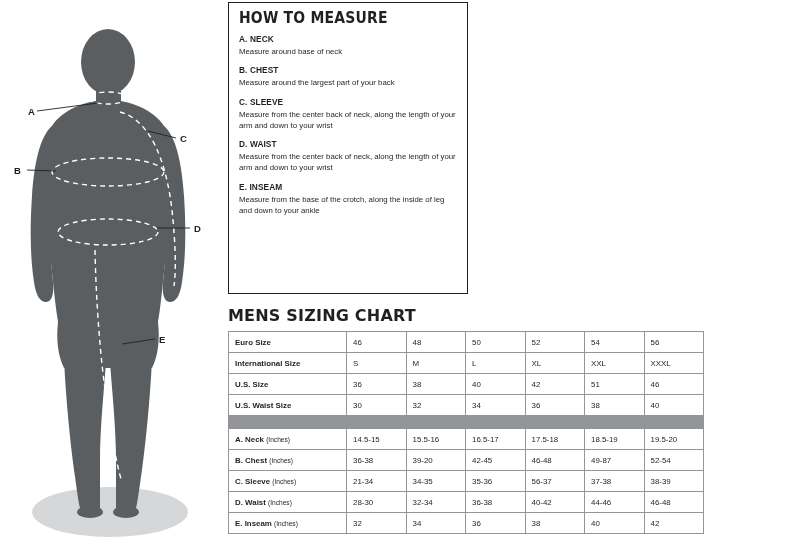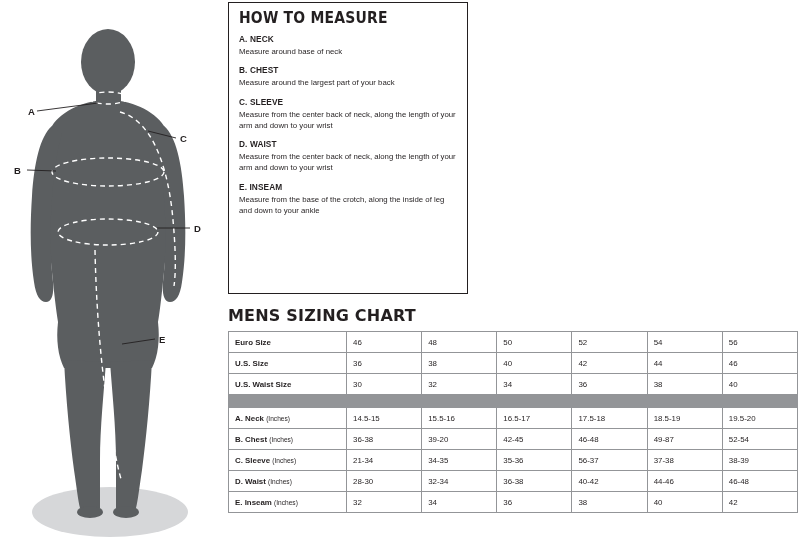--- a/index.html
+++ b/index.html
@@ -49,21 +49,21 @@
   .chart-wrap {
     position: absolute; left: 228px; top: 306px; width: 568px;
   }
   .chart-title {
     font-size: 16px; font-weight: bold; letter-spacing: 0.2px;
     margin: 0 0 6px 0;
     font-family: "DejaVu Sans", sans-serif;
   }
   table.sizing {
     border-collapse: collapse;
-    width: 570px;
+    width: 476px;
     table-layout: fixed;
   }
   table.sizing td {
     border: 1px solid #939598;
     height: 21px;
     padding: 0 0 0 6px;
     font-size: 7.9px;
     vertical-align: middle;
     color: #231f20;
   }
@@ -202,26 +202,35 @@
         <tr>
           <td class="rowhead">Euro Size</td>
           <td>46</td>
           <td>48</td>
           <td>50</td>
           <td>52</td>
           <td>54</td>
           <td>56</td>
         </tr>
         <tr>
+          <td class="rowhead">International Size</td>
+          <td>S</td>
+          <td>M</td>
+          <td>L</td>
+          <td>XL</td>
+          <td>XXL</td>
+          <td>XXXL</td>
+        </tr>
+        <tr>
           <td class="rowhead">U.S. Size</td>
           <td>36</td>
           <td>38</td>
           <td>40</td>
           <td>42</td>
-          <td>44</td>
+          <td>51</td>
           <td>46</td>
         </tr>
         <tr>
           <td class="rowhead">U.S. Waist Size</td>
           <td>30</td>
           <td>32</td>
           <td>34</td>
           <td>36</td>
           <td>38</td>
           <td>40</td>

